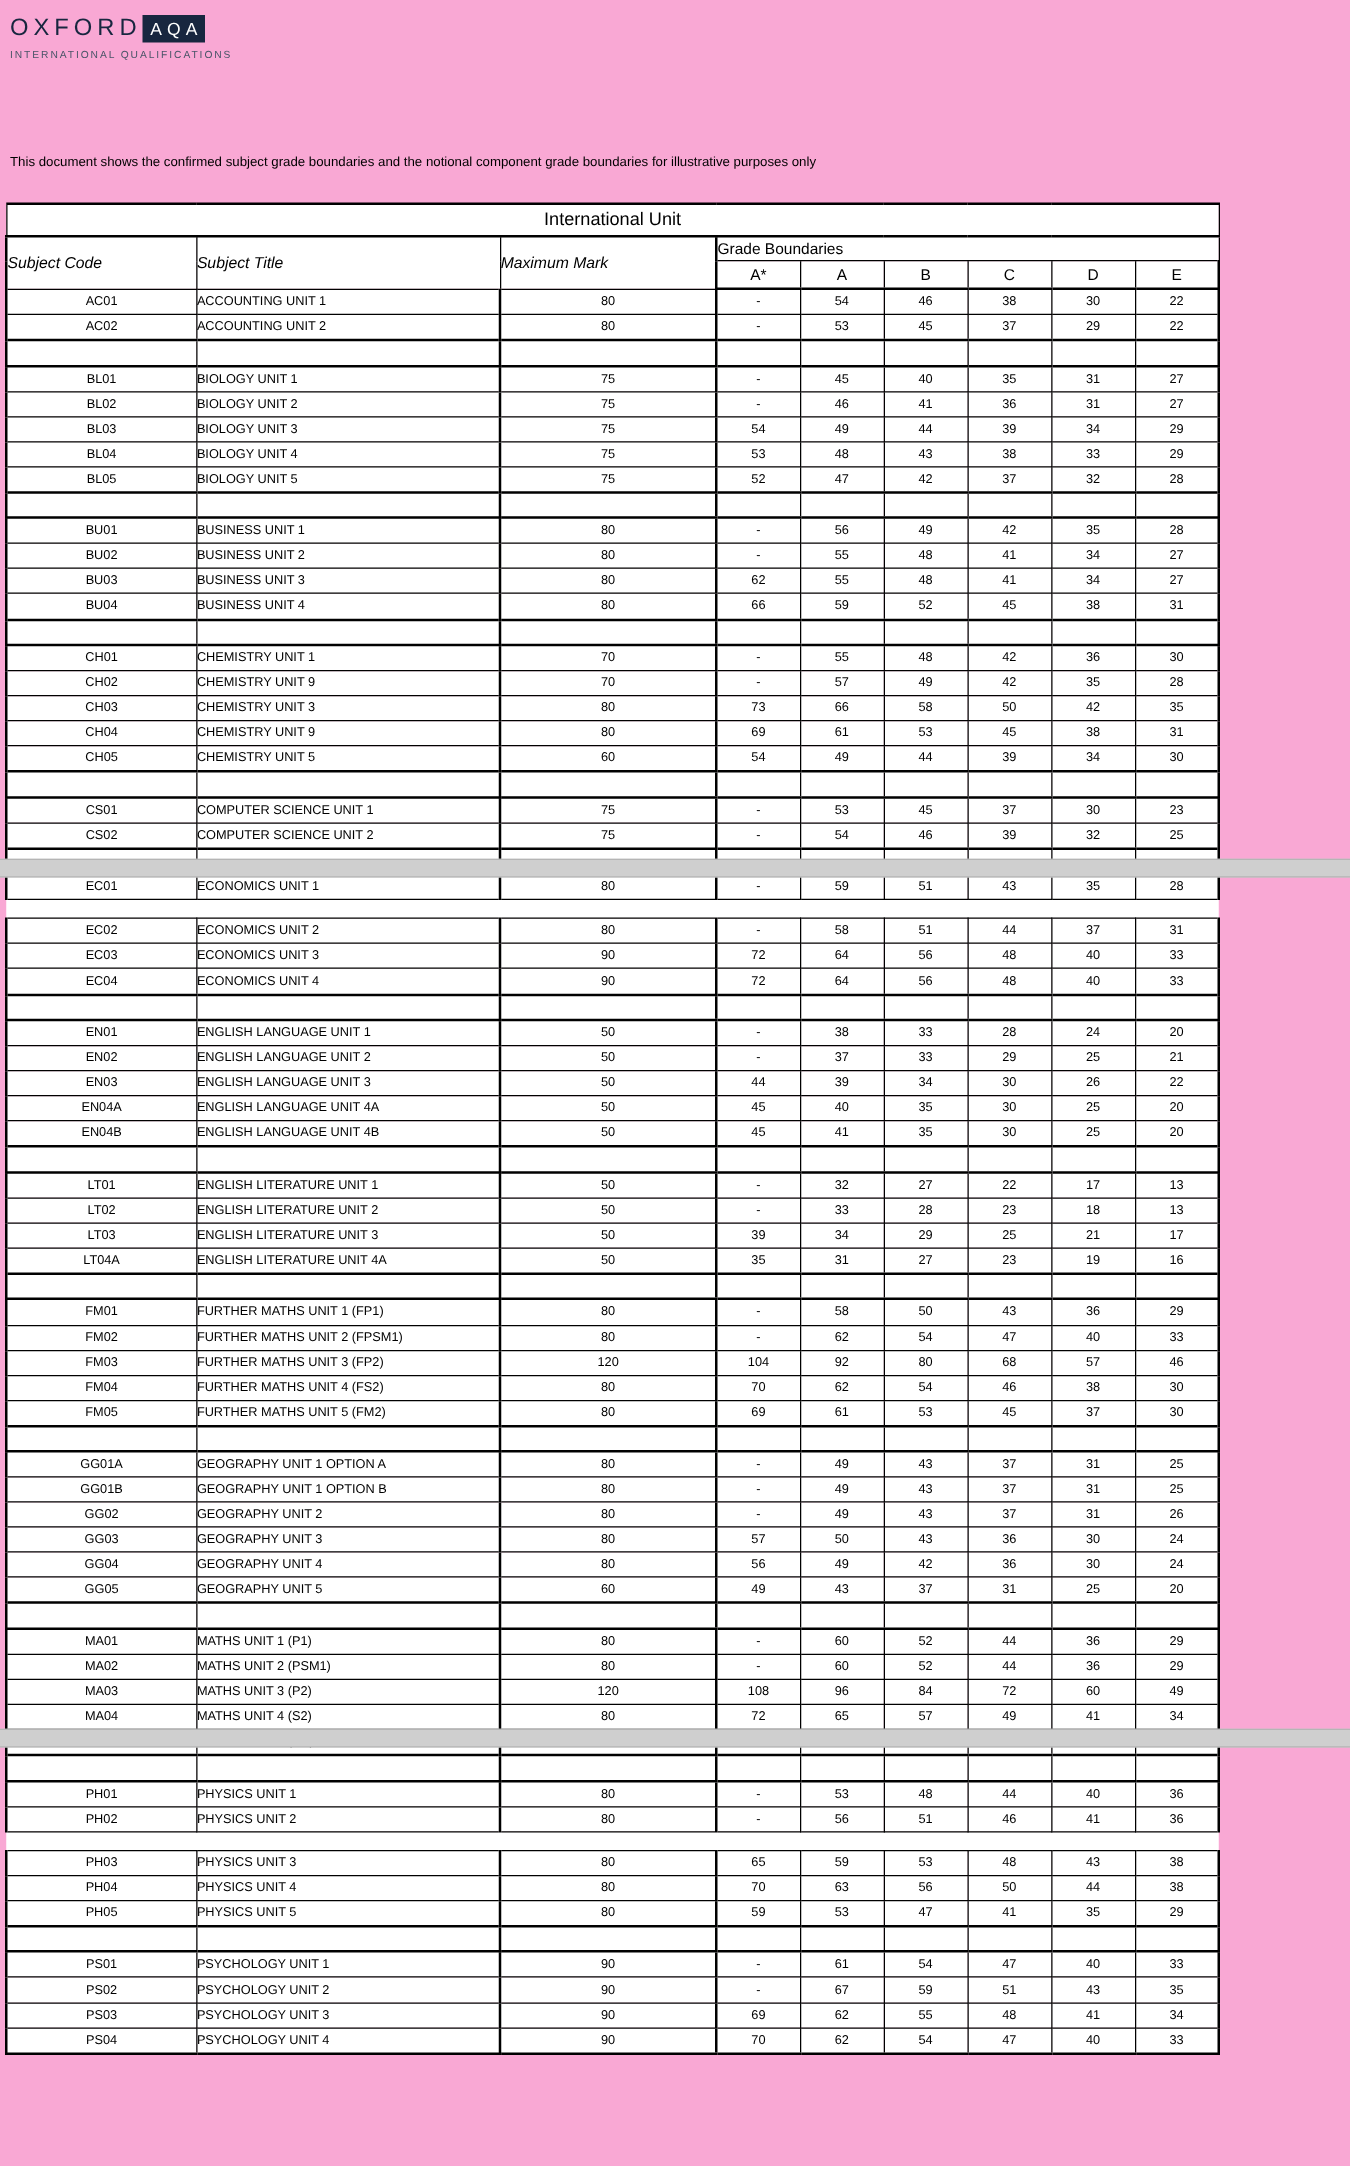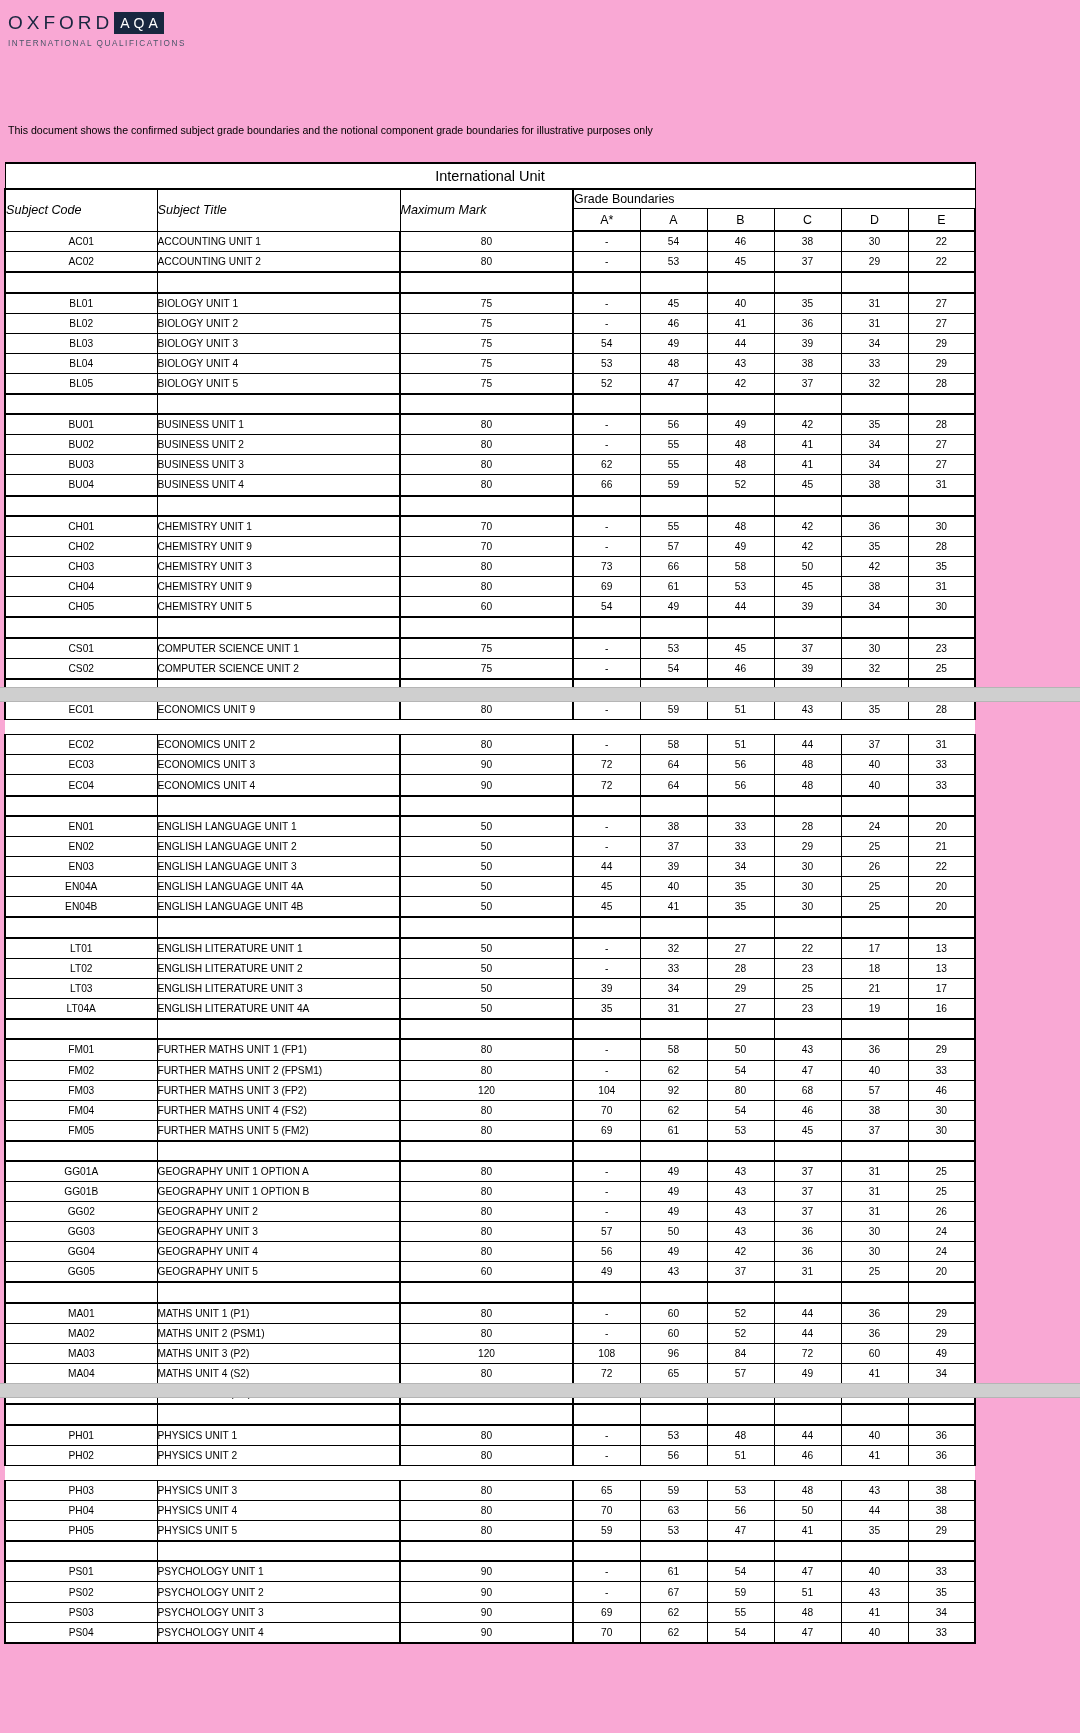--- a/index.html
+++ b/index.html
@@ -484,21 +484,21 @@
             <td class="max">&nbsp;</td>
             <td class="grade first">&nbsp;</td>
             <td class="grade">&nbsp;</td>
             <td class="grade">&nbsp;</td>
             <td class="grade">&nbsp;</td>
             <td class="grade">&nbsp;</td>
             <td class="grade last">&nbsp;</td>
           </tr>
           <tr class="drow">
             <td class="code">EC01</td>
-            <td class="title">ECONOMICS UNIT 9</td>
+            <td class="title">ECONOMICS UNIT 1</td>
             <td class="max">80</td>
             <td class="grade first">-</td>
             <td class="grade">59</td>
             <td class="grade">51</td>
             <td class="grade">43</td>
             <td class="grade">35</td>
             <td class="grade last">28</td>
           </tr>
           <tr>
             <td colspan="9" style="height: 14px; border: none; background: rgb(255, 255, 255);"></td>

